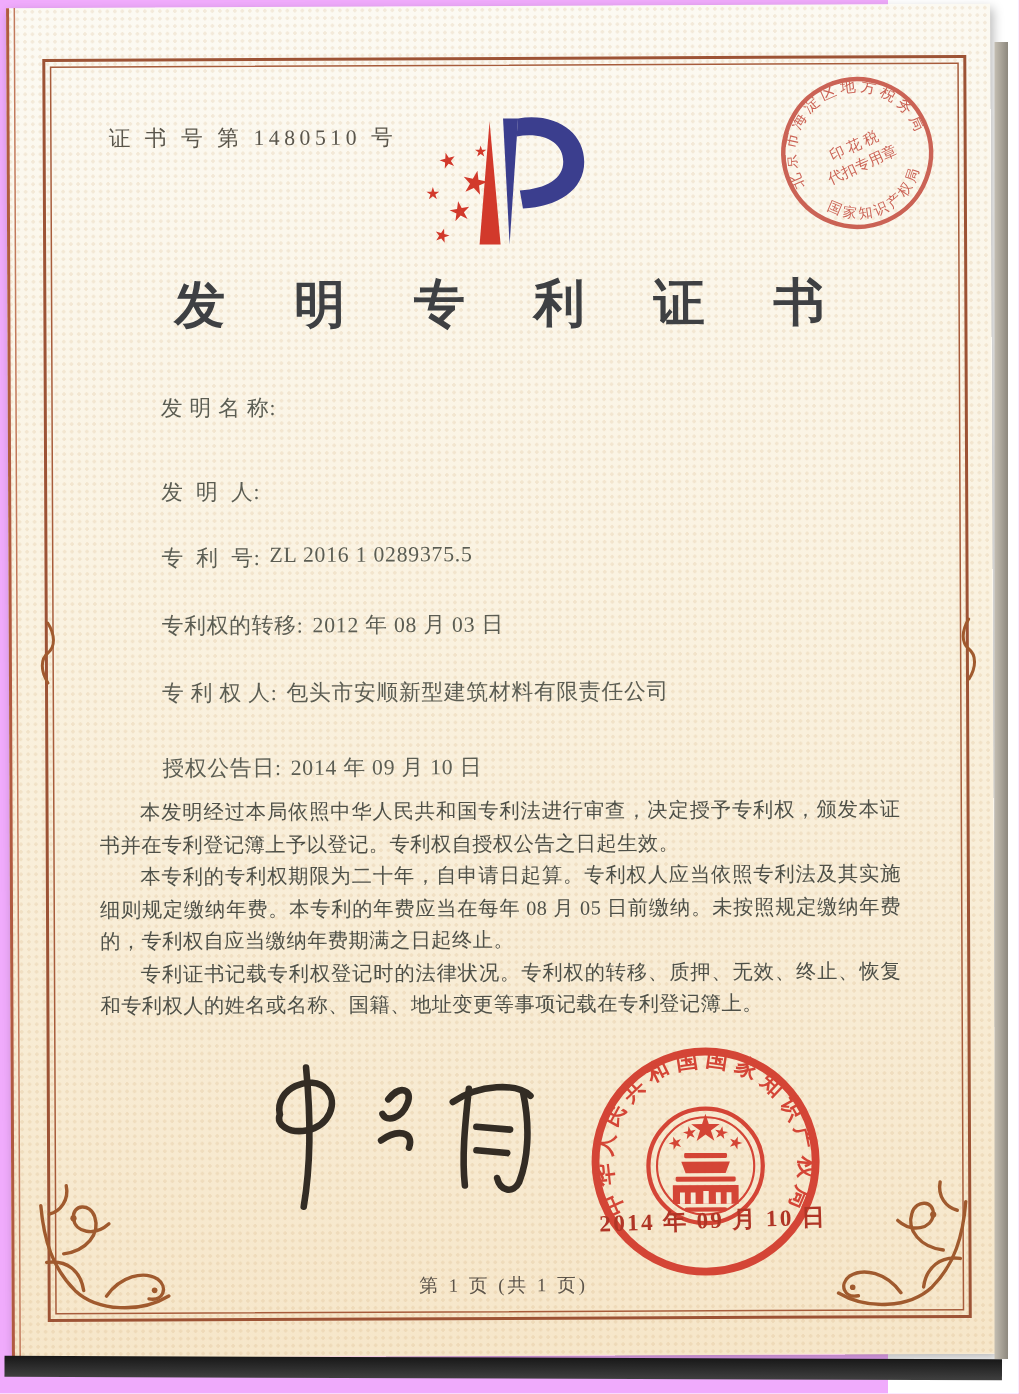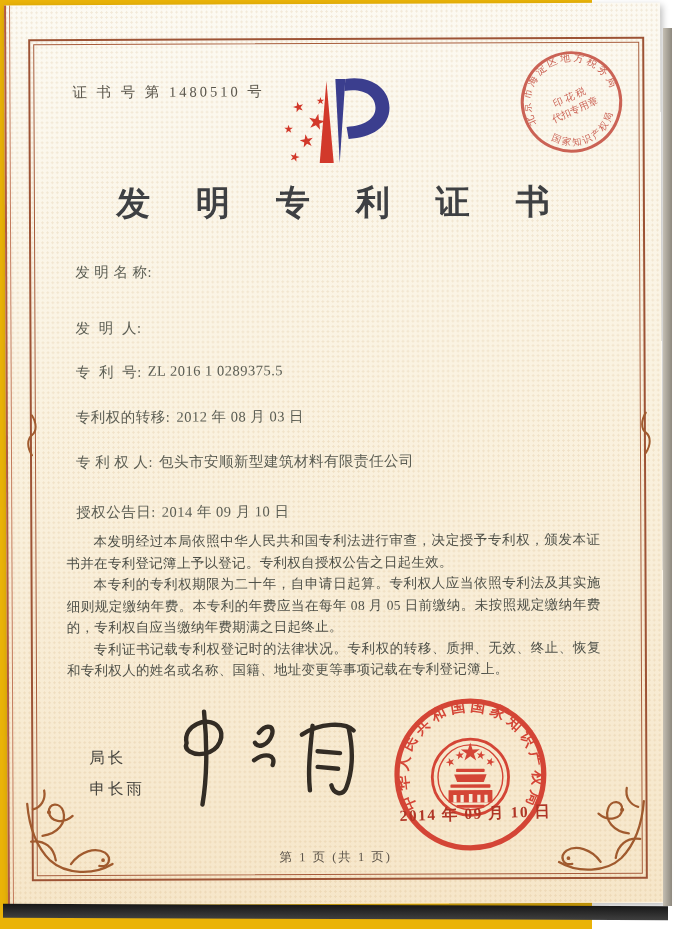--- a/index.html
+++ b/index.html
@@ -1,18 +1,18 @@
 <!DOCTYPE html>
 <html><head>
 <meta charset="utf-8">
 <style>
   * { margin:0; padding:0; box-sizing:border-box; }
   html,body { width:679px; height:929px; background:#ffffff; overflow:hidden;
     font-family:"Liberation Serif","DejaVu Serif",serif; }
-  .scan { position:relative; width:592px; height:929px; background:#eab308; }
+  .scan { position:relative; width:592px; height:929px; background:#f0abfc; }
 
   
   .edge-right { position:absolute; left:663px; top:28px; width:9px; height:878px;
     background:linear-gradient(to right,#c4beb2,#8d887e); }
   .edge-bottom { position:absolute; left:3px; top:905px; width:665px; height:14px;
     background:linear-gradient(#181818,#3f3f3f); transform:rotate(0.2deg); }
 
   
   .page { position:absolute; left:6px; top:4px; width:656px; height:900px;
     transform:rotate(-0.25deg);
@@ -33,21 +33,21 @@
     color:#5a564c; letter-spacing:3px; }
 
   .logo { position:absolute; left:272px; top:70px; width:130px; height:102px; }
   .tax-stamp { position:absolute; left:508px; top:40px; width:118px; height:118px; opacity:0.85; }
 
   .title { position:absolute; left:0; top:176px; width:100%; text-align:center;
     font-size:34px; font-weight:600; color:#3e4043; letter-spacing:0.55em; text-indent:0.55em; }
 
   .field-row { position:absolute; left:70px; right:60px; display:flex;
     font-size:14.5px; color:#5b5d53; letter-spacing:0.5px; }
-  .field-label { white-space:pre; margin-right:6px; }
+  .field-label { white-space:pre; margin-right:6px;margin-left:32px; }
   .f0{top:258px}.f1{top:314px}.f2{top:358px}.f3{top:403px}.f4{top:448px}.f5{top:498px}
 
   .paragraphs { position:absolute; left:60px; top:526px; width:534px; }
   .paragraphs p { font-size:13.5px; line-height:21.5px; color:#4e5048;
     text-indent:2em; text-align:justify; letter-spacing:0.3px; }
 
   .signer { position:absolute; left:82px; top:737px; font-size:15.5px; color:#45433d;
     letter-spacing:3px; line-height:31px; }
   .signature { position:absolute; left:150px; top:698px; width:215px; height:110px; }
 
@@ -156,24 +156,20 @@
       <span class="field-label">授权公告日:</span>
       <span class="field-value">2014 年 09 月 10 日</span>
     </div>
 
     <div class="paragraphs">
       <p>本发明经过本局依照中华人民共和国专利法进行审查，决定授予专利权，颁发本证书并在专利登记簿上予以登记。专利权自授权公告之日起生效。</p>
       <p>本专利的专利权期限为二十年，自申请日起算。专利权人应当依照专利法及其实施细则规定缴纳年费。本专利的年费应当在每年 08 月 05 日前缴纳。未按照规定缴纳年费的，专利权自应当缴纳年费期满之日起终止。</p>
       <p>专利证书记载专利权登记时的法律状况。专利权的转移、质押、无效、终止、恢复和专利权人的姓名或名称、国籍、地址变更等事项记载在专利登记簿上。</p>
     </div>
 
-    <div class="signer">
-      <div>局长</div>
-      <div>申长雨</div>
-    </div>
 
     <svg class="signature" viewBox="0 0 220 110">
       <g fill="none" stroke="#332c24" stroke-width="4.5" stroke-linecap="round">
         <path d="M30,40 C26,22 52,12 62,23 C70,32 64,48 48,51 C36,53 27,47 30,40 Z"></path>
         <path d="M48,8 C51,40 51,74 46,103"></path>
         <path d="M104,30 C112,20 121,23 117,33 C113,43 103,46 100,40"></path>
         <path d="M99,58 C110,50 122,52 118,63"></path>
         <path d="M148,32 C166,20 192,19 201,28"></path>
         <path d="M159,23 C156,50 154,70 156,89"></path>
         <path d="M196,26 C201,50 199,72 193,87 C189,95 180,93 178,84"></path>

